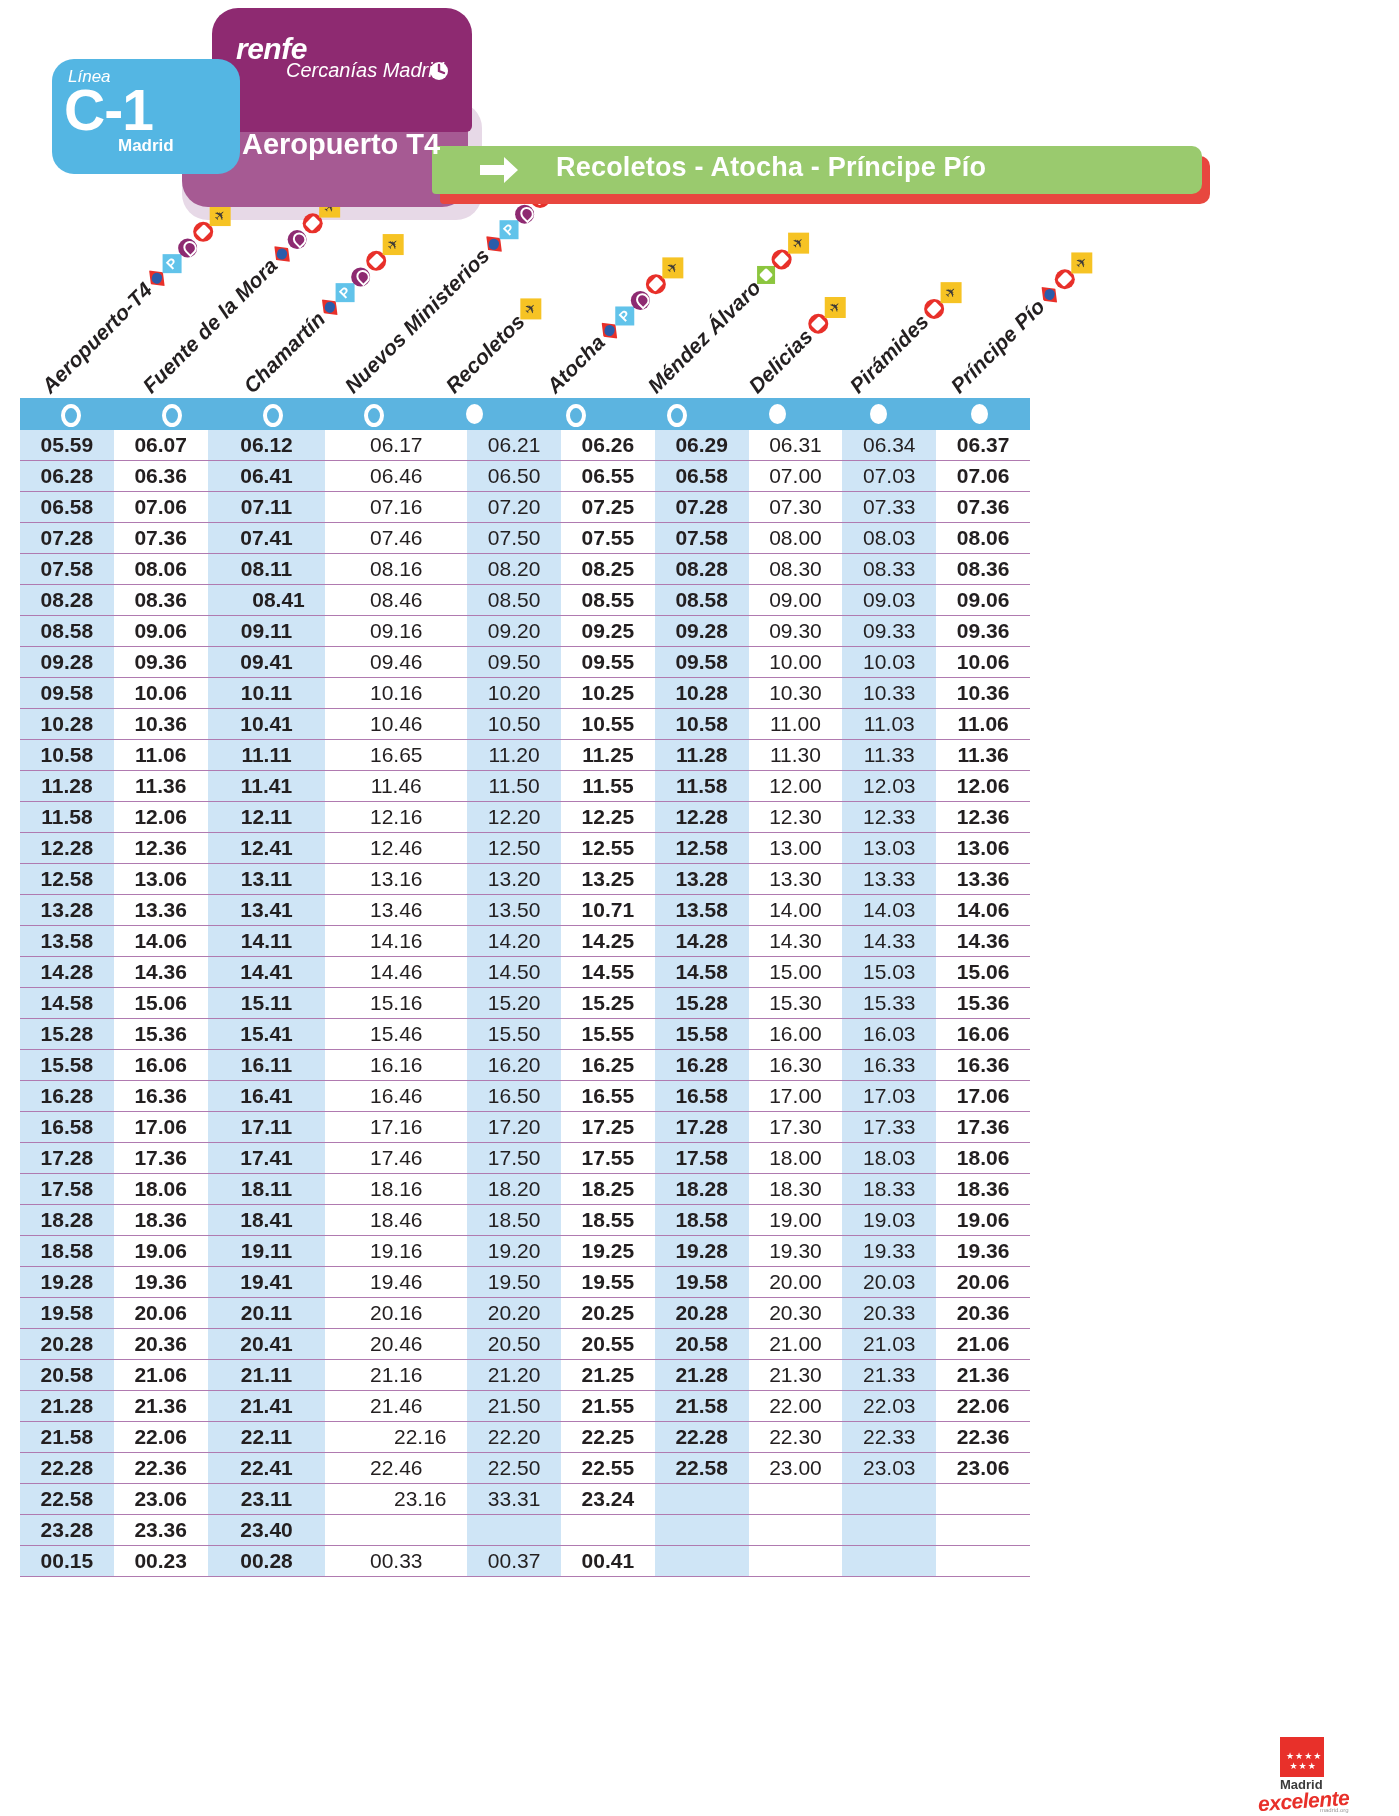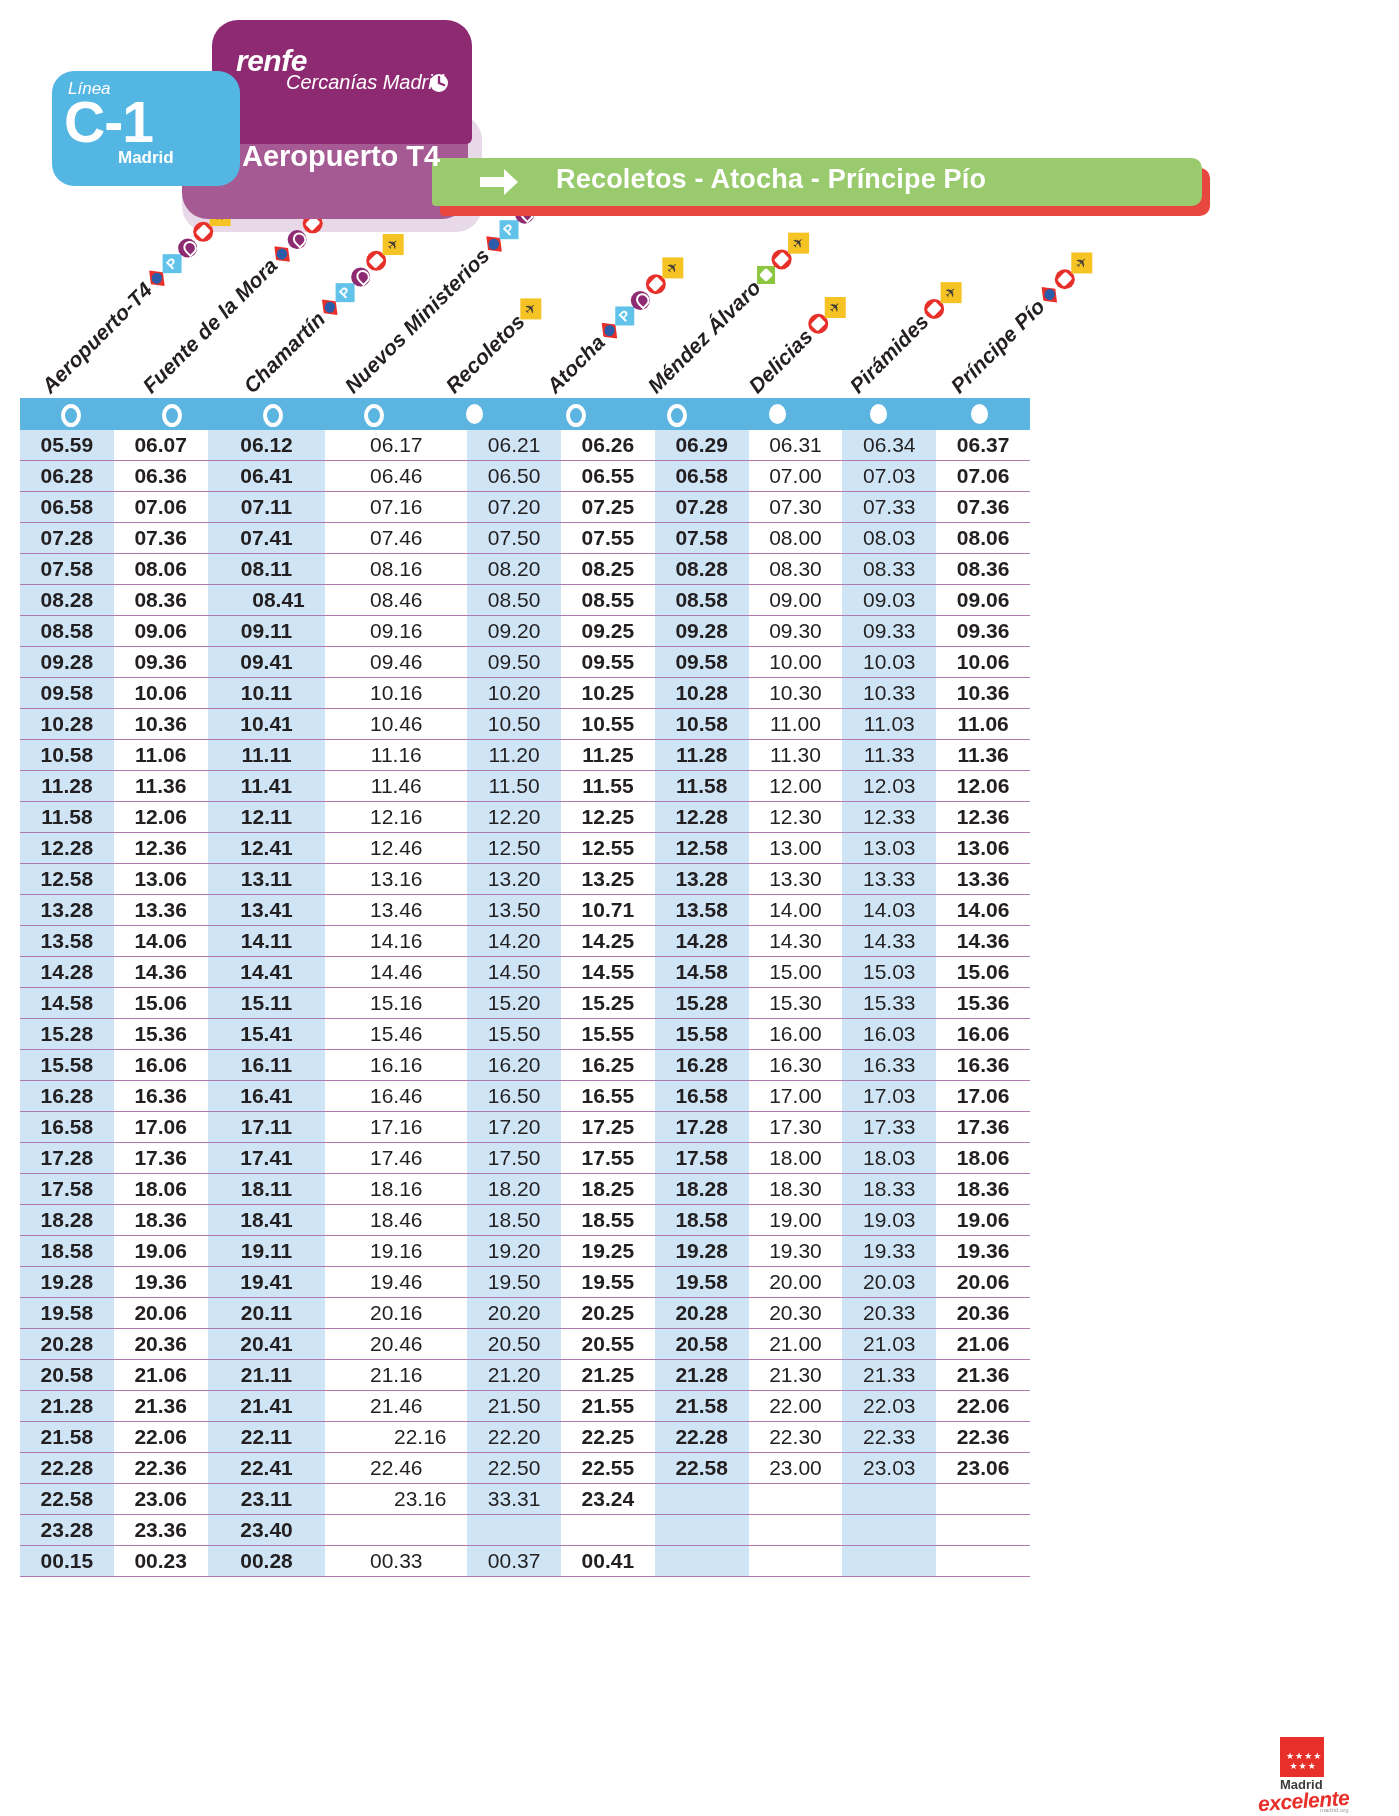--- a/index.html
+++ b/index.html
@@ -5,21 +5,21 @@
   html,body{margin:0;padding:0;}
   body{
     width:1399px;height:1816px;
     background:#ffffff;
     font-family:"Liberation Sans", sans-serif;
     position:relative;
     overflow:hidden;
   }
 
   
-  #header{position:absolute;left:0;top:16px;width:1399px;height:215px;}
+  #header{position:absolute;left:0;top:4px;width:1399px;height:215px;}
 
   
   .route-banner{
     position:absolute;left:432px;top:142px;width:770px;height:48px;
     background:#9aca6e;border-radius:4px 10px 10px 4px;
     z-index:3;
   }
   .route-banner-shadow{
     position:absolute;left:440px;top:152px;width:770px;height:48px;
     background:#e8473f;border-radius:4px 10px 10px 4px;z-index:2;
@@ -431,21 +431,21 @@
           <td class="plain b" style="width: 101px;">10.55</td>
           <td class="shade b" style="width: 101px;">10.58</td>
           <td class="plain" style="width: 101px;">11.00</td>
           <td class="shade" style="width: 101px;">11.03</td>
           <td class="plain b" style="width: 101px;">11.06</td>
         </tr>
         <tr>
           <td class="shade b" style="width: 101px;">10.58</td>
           <td class="plain b" style="width: 101px;">11.06</td>
           <td class="shade b" style="width: 101px;">11.11</td>
-          <td class="plain" style="width: 101px;">11.16</td>
+          <td class="plain" style="width: 101px;">16.65</td>
           <td class="shade" style="width: 101px;">11.20</td>
           <td class="plain b" style="width: 101px;">11.25</td>
           <td class="shade b" style="width: 101px;">11.28</td>
           <td class="plain" style="width: 101px;">11.30</td>
           <td class="shade" style="width: 101px;">11.33</td>
           <td class="plain b" style="width: 101px;">11.36</td>
         </tr>
         <tr>
           <td class="shade b" style="width: 101px;">11.28</td>
           <td class="plain b" style="width: 101px;">11.36</td>

